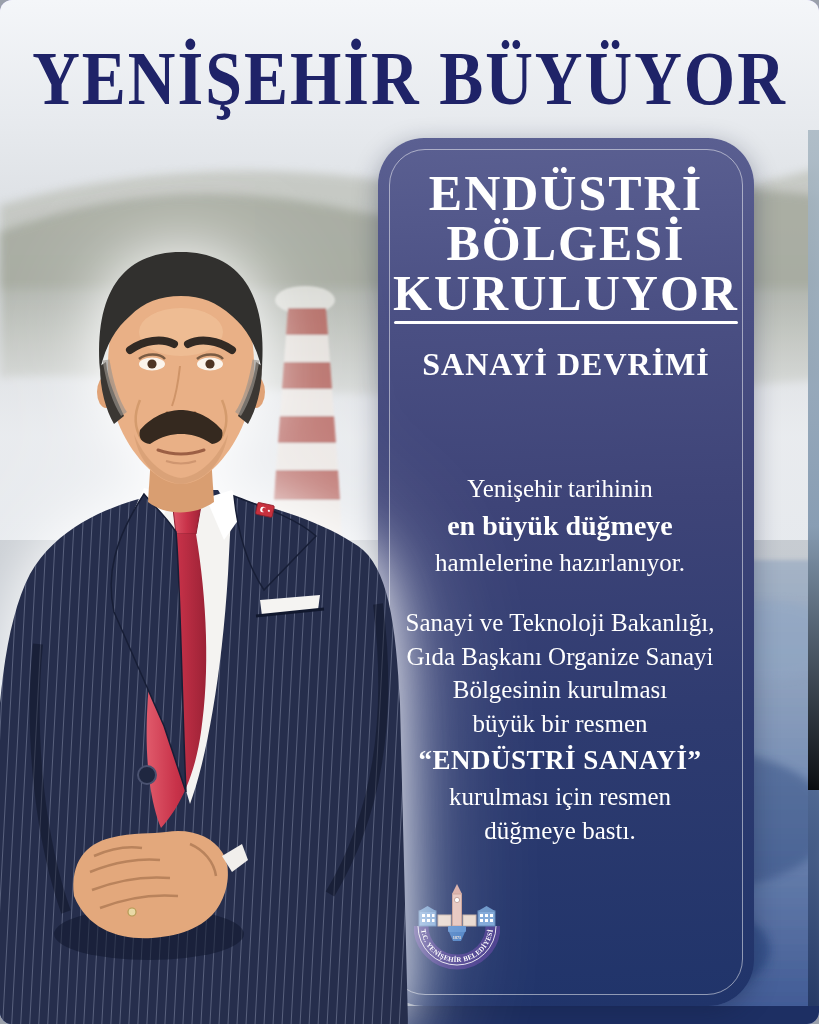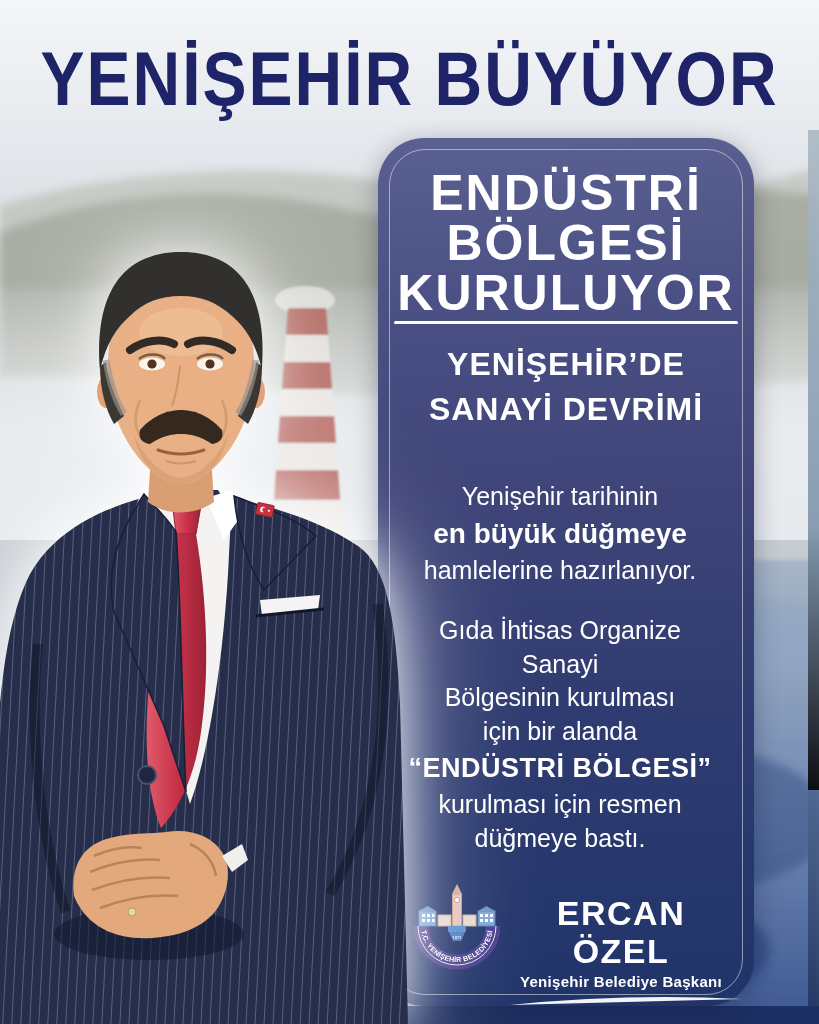--- a/index.html
+++ b/index.html
@@ -1,18 +1,18 @@
 <!DOCTYPE html>
 <html><head>
 <meta charset="utf-8">
 <style>
   html,body{margin:0;padding:0;background:#9aa0aa;}
   .poster{
     position:relative;width:819px;height:1024px;overflow:hidden;
-    font-family:Liberation Sans, sans-serif;background:#c4b5fd;
+    font-family:Liberation Serif, serif;background:#c4b5fd;border-radius:12px;
   }
   .poster *{box-sizing:border-box;}
   svg{display:block;}
 
   
   .bg{position:absolute;inset:0;z-index:1;}
 
   
   .page-title{
     position:absolute;top:26px;left:0;right:0;z-index:6;margin:0;
@@ -39,21 +39,21 @@
   .card-heading span{display:block;}
   .heading-underline{
     position:absolute;top:183px;left:50%;transform:translateX(-50%);
     width:344px;height:3px;background:#fff;border-radius:2px;
   }
   .card-subheading{
     position:absolute;top:204px;left:0;right:0;margin:0;
     font-size:32px;line-height:45px;font-weight:bold;letter-spacing:1px;
   }
   .card-subheading span{display:block;}
-  .para{position:absolute;left:14px;right:26px;margin:8px;font-weight:normal;}
+  .para{position:absolute;left:14px;right:26px;margin:0;font-weight:normal;}
   .para span{display:block;}
   .intro-paragraph{top:332px;font-size:25px;line-height:37px;}
   .intro-paragraph .bold-line{font-size:28px;font-weight:bold;}
   .body-paragraph{top:468px;font-size:25px;line-height:33.5px;}
   .body-paragraph .bold-line{font-size:27px;font-weight:bold;letter-spacing:.5px;line-height:40px;}
 
   .card-footer{position:absolute;top:742px;left:0;right:0;height:120px;}
   .municipality-logo{position:absolute;left:36px;top:2px;}
   .footer-text{position:absolute;left:128px;right:18px;top:14px;text-align:center;}
   .mayor-name{font-size:34px;font-weight:bold;letter-spacing:1.5px;line-height:38px;}
@@ -157,35 +157,35 @@
 
     <h2 class="card-heading">
       <span>ENDÜSTRİ</span>
       <span>BÖLGESİ</span>
       <span>KURULUYOR</span>
     </h2>
 
     <div class="heading-underline"></div>
 
     <h3 class="card-subheading">
-      <span>YENİŞEHİR’DE</span>
       <span>SANAYİ DEVRİMİ</span>
     </h3>
 
     <p class="para intro-paragraph">
       <span>Yenişehir tarihinin</span>
       <span class="bold-line">en büyük düğmeye</span>
       <span>hamlelerine hazırlanıyor.</span>
     </p>
 
     <p class="para body-paragraph">
-      <span>Gıda İhtisas Organize Sanayi</span>
+      <span>Sanayi ve Teknoloji Bakanlığı,</span>
+      <span>Gıda Başkanı Organize Sanayi</span>
       <span>Bölgesinin kurulması</span>
-      <span>için bir alanda</span>
-      <span class="bold-line">“ENDÜSTRİ BÖLGESİ”</span>
+      <span>büyük bir resmen</span>
+      <span class="bold-line">“ENDÜSTRİ SANAYİ”</span>
       <span>kurulması için resmen</span>
       <span>düğmeye bastı.</span>
     </p>
 
     <div class="card-footer">
 
       <svg class="municipality-logo" width="86" height="100" viewBox="0 0 86 100" aria-hidden="true">
         <defs>
           <path id="arcPath" d="M 7,44 A 36,36 0 0 0 79,44" fill="none"></path>
         </defs>
@@ -221,27 +221,20 @@
           <rect x="34" y="44" width="18" height="6" rx="1" fill="#5b8fd0"></rect>
           <polygon points="35,50 51,50 47,59 39,59" fill="#4a7fc4"></polygon>
           <text x="43" y="56.5" text-anchor="middle" font-size="4.2" font-weight="bold" fill="#f3e3da">1871</text>
         </g>
 
         <text font-size="7" font-weight="bold" fill="#ffffff" letter-spacing=".3">
           <textPath href="#arcPath" startOffset="50%" text-anchor="middle">T.C. YENİŞEHİR BELEDİYESİ</textPath>
         </text>
       </svg>
 
-      <div class="footer-text">
-        <div class="mayor-name">ERCAN ÖZEL</div>
-        <div class="mayor-title">Yenişehir Belediye Başkanı</div>
-        <svg class="signature-swoosh" width="240" height="14" viewBox="0 0 240 14" aria-hidden="true">
-          <path d="M4,12 Q120,0 236,6 Q120,9 4,12 Z" fill="#ffffff" opacity=".95"></path>
-        </svg>
-      </div>
     </div>
   </section>
 
   <svg class="mayor" viewBox="0 0 424 780" aria-hidden="true">
     <defs>
       <pattern id="pinstripe" width="9" height="9" patternUnits="userSpaceOnUse" patternTransform="rotate(3)">
         <rect width="9" height="9" fill="#262e4c"></rect>
         <rect x="4" width="1" height="9" fill="#8b93ad" opacity=".5"></rect>
       </pattern>
       <linearGradient id="tieGrad" x1="0" y1="0" x2="1" y2="0">

